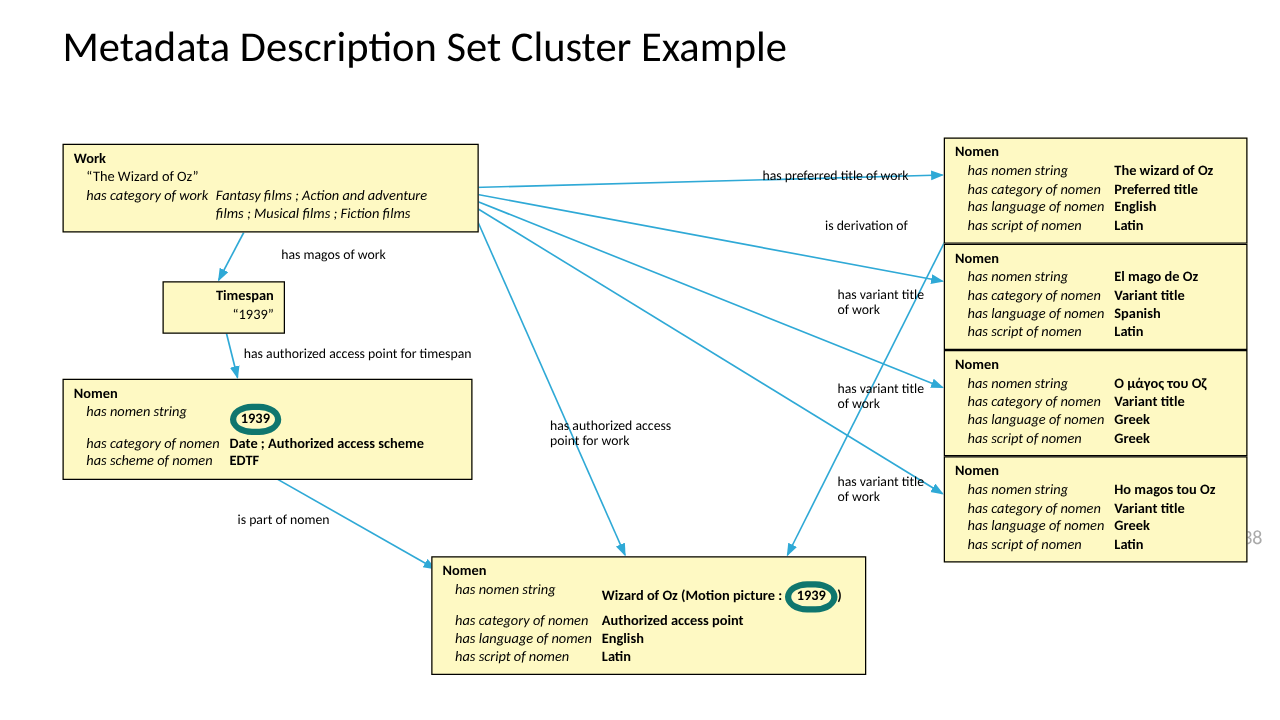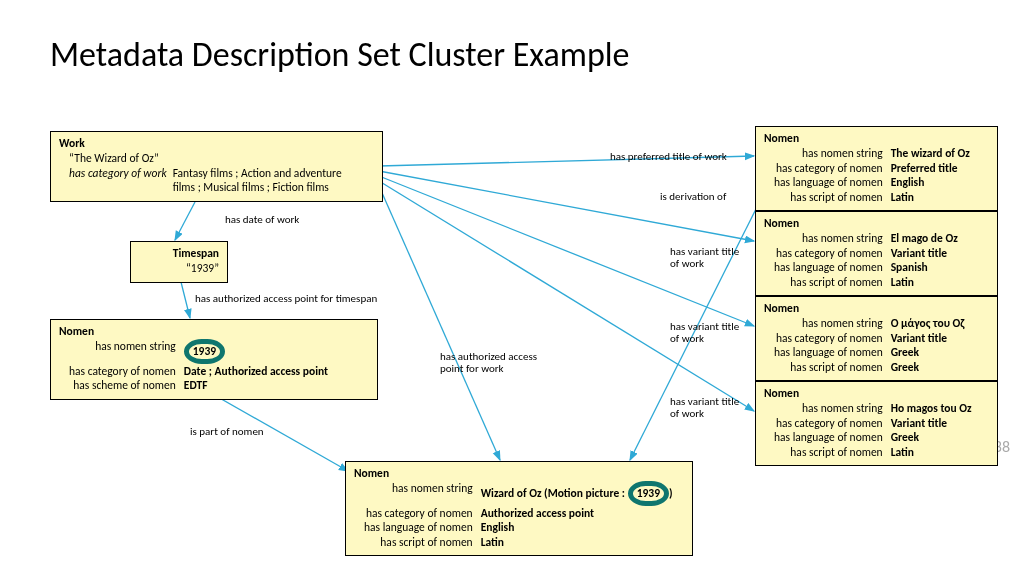--- a/index.html
+++ b/index.html
@@ -9,21 +9,20 @@
     height: 576px;
     font-family: Calibri, Arial, sans-serif;
     background: #fff;
     color: #000;
     overflow: hidden;
   }
   .stage {
     position: relative;
     width: 1024px;
     height: 448px;
-    margin-top: 16px;
   }
   .title {
     position: absolute;
     left: 50px;
     top: 18px;
     font-size: 34px;
     font-weight: 400;
   }
   .slidenum {
     position: absolute;
@@ -42,21 +41,21 @@
     z-index: 2;
   }
   .box .hdr {
     font-weight: 700;
     margin-bottom: 1px;
   }
   .row { display: flex; }
   .row .k { font-style: italic; padding-left: 10px; }
   .row .v { padding-left: 6px; }
   .kv { display: grid; grid-template-columns: auto 1fr; column-gap: 8px; padding-left: 10px; }
-  .kv .k { white-space: nowrap; text-align: right; }
+  .kv .k { font-style: italic; white-space: nowrap; }
   .kv .v { white-space: nowrap; font-weight: bold; }
   .indent { padding-left: 10px; }
   .edge-label {
     position: absolute;
     font-size: 11px;
     color: #000;
     z-index: 3;
     line-height: 1.1;
   }
   svg.arrows {
@@ -78,36 +77,36 @@
 
 <div class="stage">
 
   <div class="title">Metadata Description Set Cluster Example</div>
 
   <div id="box-work" class="box" style="left:50px; top:115px; width:315px;">
     <div class="hdr">Work</div>
     <div class="indent">“The Wizard of Oz”</div>
     <div class="row">
       <div class="k">has category of work</div>
-      <div class="v" style="max-width:180px;">Fantasy films ; Action and adventure films ; Musical films ; Fiction films</div>
+      <div class="v" style="max-width:180px;font-style:italic;">Fantasy films ; Action and adventure films ; Musical films ; Fiction films</div>
     </div>
   </div>
 
   <div id="box-timespan" class="box" style="left:130px; top:225px; width:80px;text-align:right;">
     <div class="hdr">Timespan</div>
     <div class="indent">“1939”</div>
   </div>
 
   <div id="box-nomen-date" class="box" style="left:50px; top:303px; width:310px;">
     <div class="hdr">Nomen</div>
     <div class="kv">
       <div class="k">has nomen string</div>
       <div class="v"><span class="circ">1939</span></div>
       <div class="k">has category of nomen</div>
-      <div class="v">Date ; Authorized access point</div>
+      <div class="v">Date ; Authorized access scheme</div>
       <div class="k">has scheme of nomen</div>
       <div class="v">EDTF</div>
     </div>
   </div>
 
   <div id="box-nomen-access" class="box" style="left:345px; top:445px; width:330px;">
     <div class="hdr">Nomen</div>
     <div class="kv">
       <div class="k">has nomen string</div>
       <div class="v"><span>Wizard of Oz (Motion picture : </span><span class="circ">1939</span><span>)</span></div>
@@ -166,21 +165,21 @@
         <div class="v">Ho magos tou Oz</div>
       <div class="k">has category of nomen</div>
         <div class="v">Variant title</div>
       <div class="k">has language of nomen</div>
         <div class="v">Greek</div>
       <div class="k">has script of nomen</div>
         <div class="v">Latin</div>
     </div>
   </div>
 
-  <div class="edge-label" style="left:225px; top:198px;">has date of work</div>
+  <div class="edge-label" style="left:225px; top:198px;">has magos of work</div>
   <div class="edge-label" style="left:195px; top:277px;">has authorized access point for timespan</div>
   <div class="edge-label" style="left:190px; top:410px;">is part of nomen</div>
   <div class="edge-label" style="left:440px; top:335px; width:120px;"><span>has authorized access point for work</span></div>
   <div class="edge-label" style="left:610px; top:135px; text-align:right;">has preferred title of work</div>
   <div class="edge-label" style="left:660px; top:175px;">is derivation of</div>
   <div class="edge-label" style="left:670px; top:230px; width:70px;">has variant title of work</div>
   <div class="edge-label" style="left:670px; top:305px; width:70px;">has variant title of work</div>
   <div class="edge-label" style="left:670px; top:380px; width:70px;">has variant title of work</div>
 
   <svg class="arrows">

